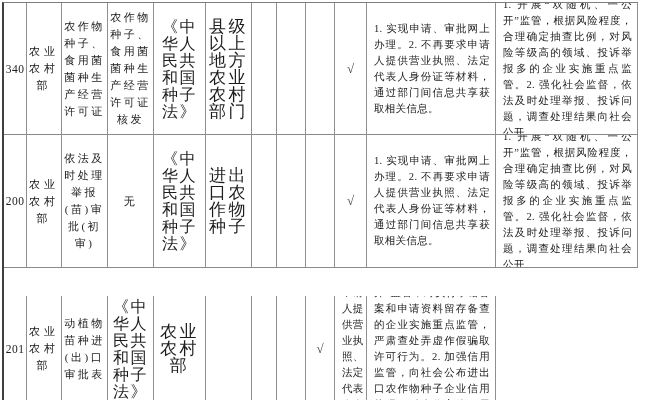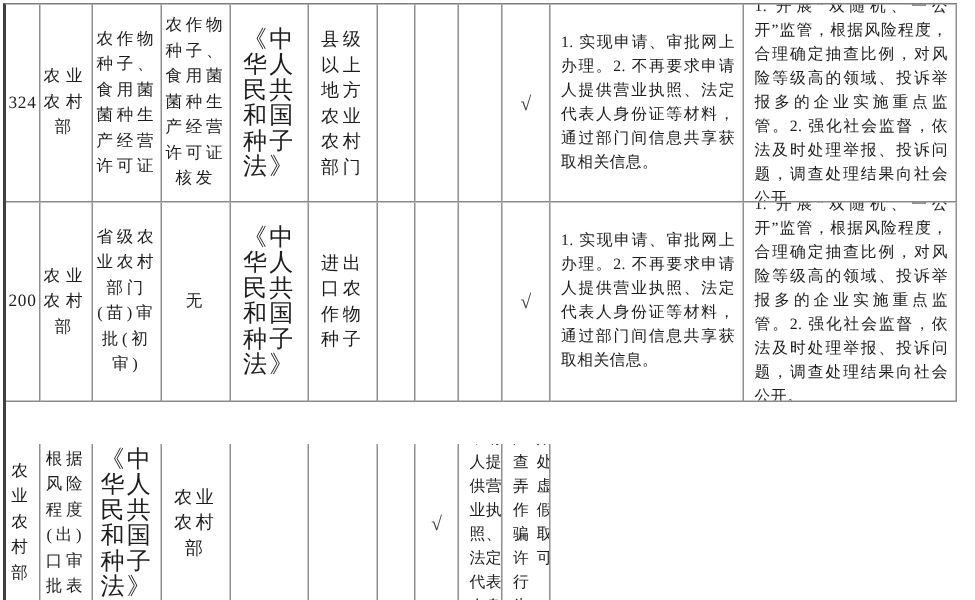--- a/index.html
+++ b/index.html
@@ -25,79 +25,80 @@
     box-sizing:border-box;
     display:flex;align-items:center;justify-content:center;
     overflow:hidden;
     text-align:center;
   }
   .row-last{border-bottom:none;margin-top:28px;}
   .c-num{font-size:11.5px;letter-spacing:0.5px;}
   .c-dept{font-size:11px;letter-spacing:4px;line-height:17px;padding:0 1px;}
   .c-item{font-size:11px;letter-spacing:2.5px;line-height:17px;padding:0 1px;word-break:break-all;}
   .c-basis{font-size:16px;letter-spacing:1.5px;line-height:17px;padding:0 1px;word-break:break-all;}
-  .c-auth{font-size:12px;letter-spacing:2.5px;line-height:17px;padding:0 1px;word-break:break-all;}
+  .c-auth{font-size:17px;letter-spacing:2.5px;line-height:17px;padding:0 1px;word-break:break-all;}
   .c-flag{}
   .c-check{font-size:13px;color:#3c3c3c;}
   .c-para{
     justify-content:flex-start;text-align:left;
   }
   .c-para .para-text{
     width:100%;
     font-size:10.5px;line-height:16px;
     text-align:justify;
     padding:0 5px 0 7px;
     letter-spacing:0.3px;
   }
 </style>
 </head>
 <body>
 
 <div class="doc-table">
 
-  <div class="cell c-num">324</div>
+  <div class="cell c-num">340</div>
   <div class="cell c-dept">农业农村部</div>
   <div class="cell c-item">农作物种子、食用菌菌种生产经营许可证</div>
   <div class="cell c-item">农作物种子、食用菌菌种生产经营许可证核发</div>
   <div class="cell c-basis">《中华人民共和国种子法》</div>
   <div class="cell c-auth">县级以上地方农业农村部门</div>
   <div class="cell c-flag"></div>
   <div class="cell c-flag"></div>
   <div class="cell c-flag"></div>
   <div class="cell c-check">
       <span>√</span>
     </div>
   <div class="cell c-para">
       <div class="para-text">1. 实现申请、审批网上办理。2. 不再要求申请人提供营业执照、法定代表人身份证等材料，通过部门间信息共享获取相关信息。</div>
     </div>
   <div class="cell c-para">
       <div class="para-text">1. 开展“双随机、一公开”监管，根据风险程度，合理确定抽查比例，对风险等级高的领域、投诉举报多的企业实施重点监管。2. 强化社会监督，依法及时处理举报、投诉问题，调查处理结果向社会公开。</div>
     </div>
 
   <div class="cell c-num">200</div>
   <div class="cell c-dept">农业农村部</div>
-  <div class="cell c-item">省级农业农村部门(苗)审批(初审)</div>
+  <div class="cell c-item">依法及时处理举报(苗)审批(初审)</div>
   <div class="cell c-item">无</div>
   <div class="cell c-basis">《中华人民共和国种子法》</div>
   <div class="cell c-auth">进出口农作物种子</div>
   <div class="cell c-flag"></div>
   <div class="cell c-flag"></div>
   <div class="cell c-flag"></div>
   <div class="cell c-check">
       <span>√</span>
     </div>
   <div class="cell c-para">
       <div class="para-text">1. 实现申请、审批网上办理。2. 不再要求申请人提供营业执照、法定代表人身份证等材料，通过部门间信息共享获取相关信息。</div>
     </div>
   <div class="cell c-para">
       <div class="para-text">1. 开展“双随机、一公开”监管，根据风险程度，合理确定抽查比例，对风险等级高的领域、投诉举报多的企业实施重点监管。2. 强化社会监督，依法及时处理举报、投诉问题，调查处理结果向社会公开。</div>
     </div>
 
+  <div class="cell c-num row-last">201</div>
   <div class="cell c-dept row-last">农业农村部</div>
-  <div class="cell c-item row-last">根据风险程度(出)口审批表</div>
+  <div class="cell c-item row-last">动植物苗种进(出)口审批表</div>
   <div class="cell c-basis row-last">《中华人民共和国种子法》</div>
   <div class="cell c-auth row-last">农业农村部</div>
   <div class="cell c-flag row-last"></div>
   <div class="cell c-flag row-last"></div>
   <div class="cell c-flag row-last"></div>
   <div class="cell c-check row-last">
       <span>√</span>
     </div>
   <div class="cell c-para row-last">
       <div class="para-text">1. 实现申请、审批网上办理。2. 不再要求申请人提供营业执照、法定代表人身份证等材料，通过部门间信息共享获取相关信息。</div>

